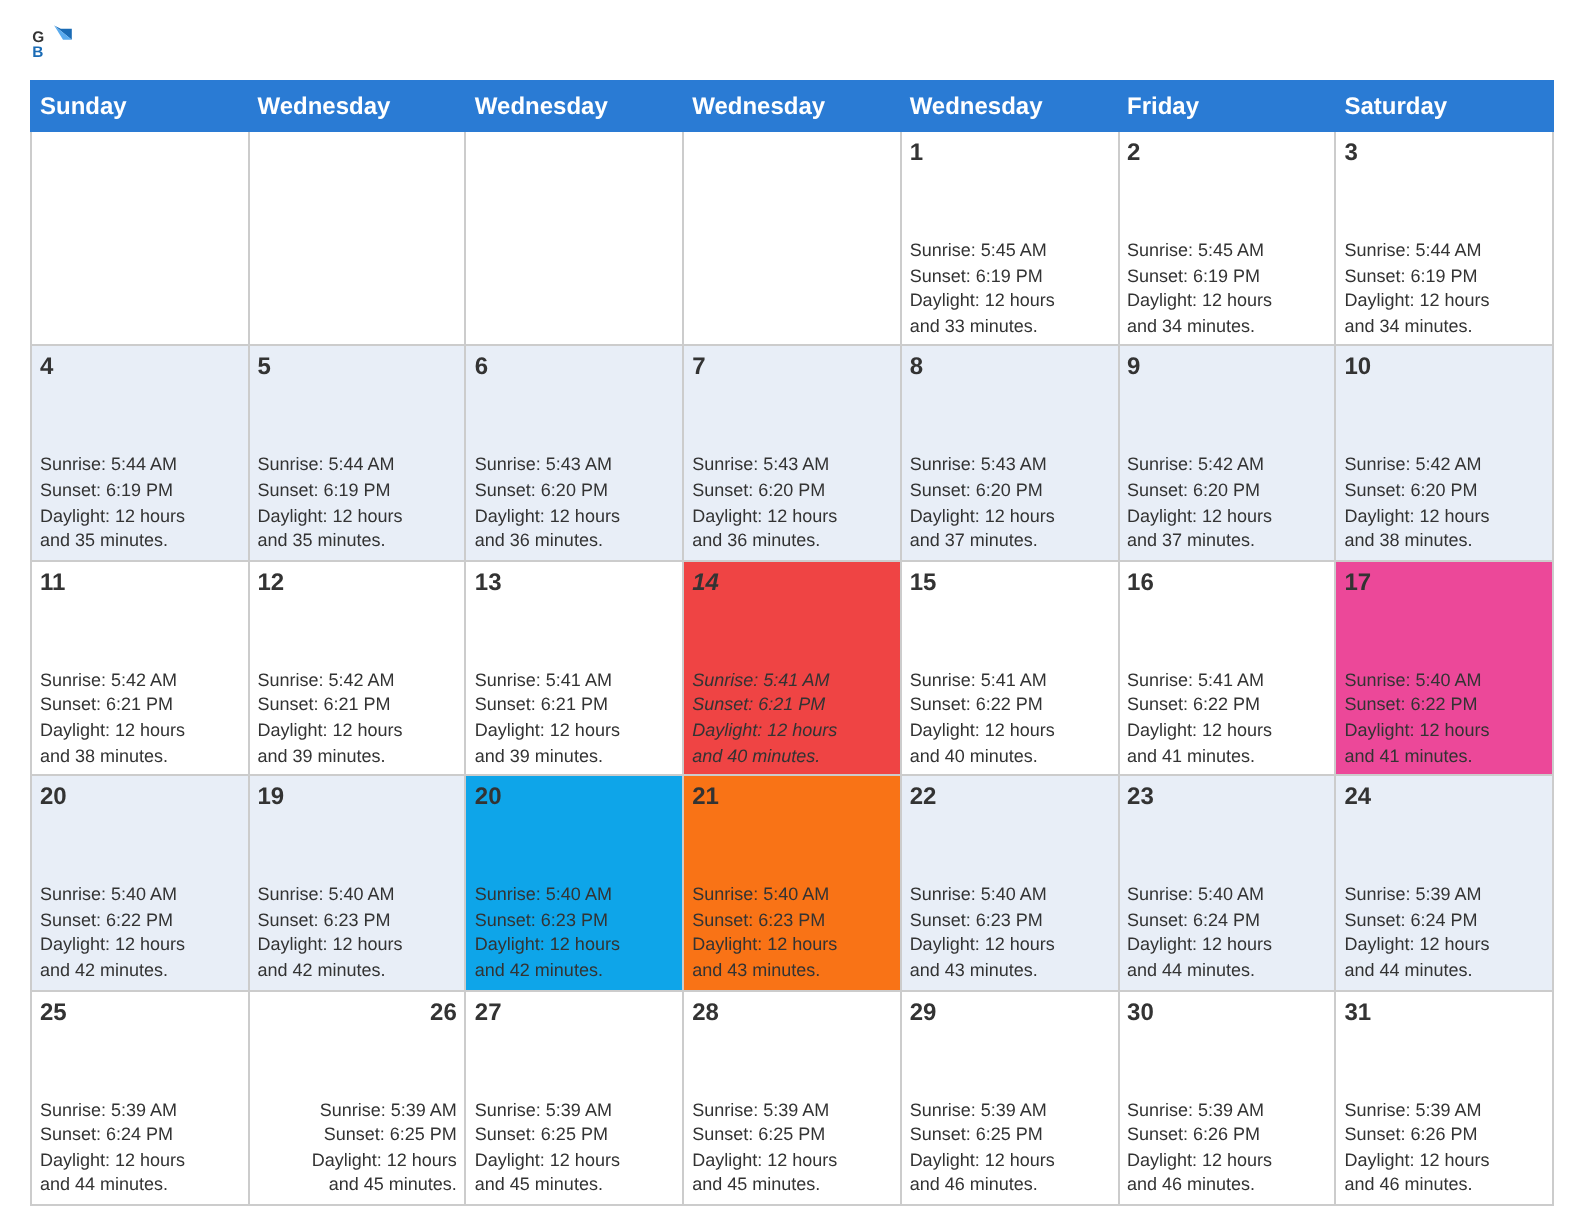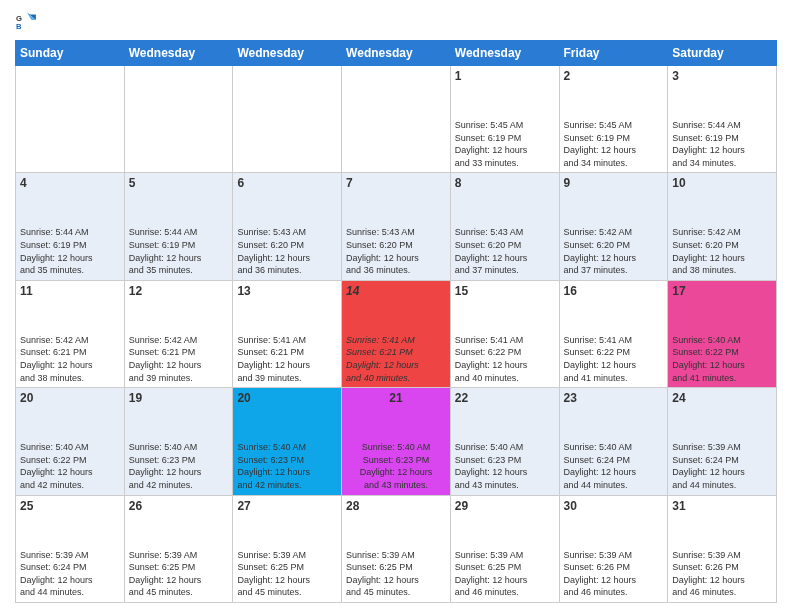--- a/index.html
+++ b/index.html
@@ -282,21 +282,21 @@
 Daylight: 12 hours
 and 42 minutes.</div>
           </td>
           <td style="background: #0ea5e9;">
             <span class="day-num">20</span>
             <div class="day-info" style="white-space: pre-line;">Sunrise: 5:40 AM
 Sunset: 6:23 PM
 Daylight: 12 hours
 and 42 minutes.</div>
           </td>
-          <td style="background: #d946ef; text-align: center;">
+          <td style="background: #f97316;">
             <span class="day-num">21</span>
             <div class="day-info" style="white-space: pre-line;">Sunrise: 5:40 AM
 Sunset: 6:23 PM
 Daylight: 12 hours
 and 43 minutes.</div>
           </td>
           <td style="background: rgb(232, 238, 247);">
             <span class="day-num">22</span>
             <div class="day-info" style="white-space: pre-line;">Sunrise: 5:40 AM
 Sunset: 6:23 PM
@@ -319,21 +319,21 @@
           </td>
         </tr>
         <tr class="row-odd">
           <td style="background: rgb(255, 255, 255);">
             <span class="day-num">25</span>
             <div class="day-info" style="white-space: pre-line;">Sunrise: 5:39 AM
 Sunset: 6:24 PM
 Daylight: 12 hours
 and 44 minutes.</div>
           </td>
-          <td style="background: rgb(255, 255, 255);">
+          <td style="background: rgb(255, 255, 255); text-align: right;">
             <span class="day-num">26</span>
             <div class="day-info" style="white-space: pre-line;">Sunrise: 5:39 AM
 Sunset: 6:25 PM
 Daylight: 12 hours
 and 45 minutes.</div>
           </td>
           <td style="background: rgb(255, 255, 255);">
             <span class="day-num">27</span>
             <div class="day-info" style="white-space: pre-line;">Sunrise: 5:39 AM
 Sunset: 6:25 PM

